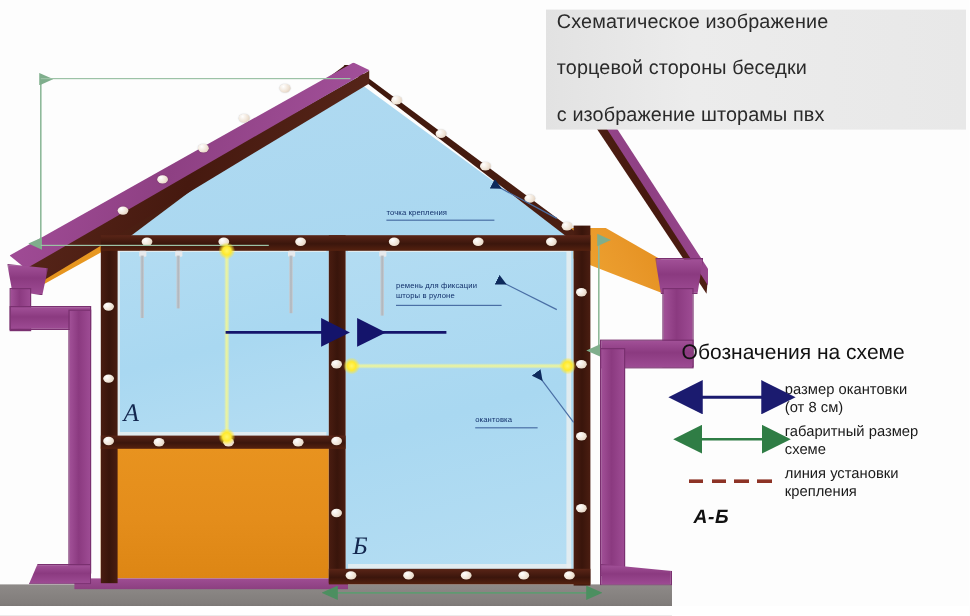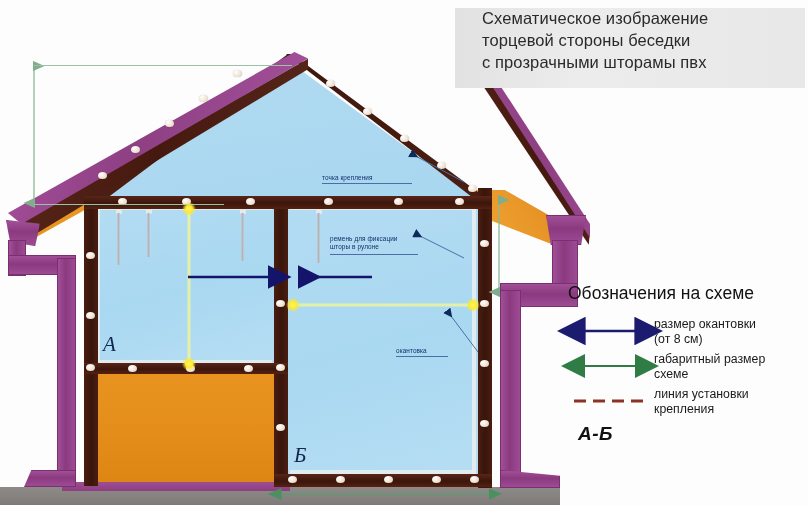--- a/index.html
+++ b/index.html
@@ -3,37 +3,37 @@
 <meta charset="utf-8">
 <style>
   html,body{margin:0;padding:0;background:#fff;}
   body{width:808px;height:513px;position:relative;overflow:hidden;
        font-family:"Liberation Sans",sans-serif;}
 
   #stage{position:absolute;left:0;top:0;width:808px;height:513px;
          background:#fdfdfd;overflow:hidden;}
 
   
-  #title-card{position:absolute;left:455px;top:8px;width:350px;height:80px;
+  #title-card{position:absolute;left:455px;top:8px;width:350px;height:100px;
       background:linear-gradient(90deg,#e2e2e2 0%,#ececec 35%,#e8e8e8 100%);
-      display:flex;flex-direction:column;justify-content:flex-start;
-      padding-left:27px;box-sizing:border-box;}
+      display:flex;flex-direction:column;justify-content:space-between;
+      padding-left:9px;box-sizing:border-box;}
   #title-card div{font-size:16.5px;color:#2a2a2a;line-height:1.33;
       letter-spacing:.1px;white-space:nowrap;}
 
   
   #legend{position:absolute;left:568px;top:283px;width:240px;}
   #legend-title{font-size:17.5px;color:#111;margin-bottom:12px;white-space:nowrap;}
   .leg-row{display:flex;align-items:center;margin-bottom:5px;}
   .leg-sym{width:86px;flex:0 0 86px;height:30px;position:relative;}
   .leg-txt{font-size:12.3px;color:#1a1a1a;line-height:1.18;padding-top:1px;}
 
   .dbl-arrow{position:absolute;left:6px;top:50%;transform:translateY(-50%);
              width:72px;height:12px;}
-  .ab-label{font-size:19px;font-style:italic;font-weight:bold;color:#111;
+  .ab-label{font-size:16px;font-style:italic;font-weight:bold;color:#111;
             position:absolute;left:10px;top:2px;letter-spacing:.5px;}
   .dashrow{position:absolute;left:6px;top:50%;transform:translateY(-50%);
            width:72px;height:3px;
            background:repeating-linear-gradient(90deg,#8d3326 0 12px,transparent 12px 19px);}
 
   
   #ground{position:absolute;left:0;top:487px;width:560px;height:26px;
           background:linear-gradient(180deg,#8e8a88 0%,#817d7b 60%,#6e6a68 100%);}
   #ground-base{position:absolute;left:0;top:505px;width:808px;height:8px;background:#fff;}
 
@@ -322,21 +322,21 @@
     <span>окантовка</span>
   </div>
   <div style="position:absolute;left:396px;top:356px;width:52px;height:1px;background:#4a6fa5;"></div>
 
   <div class="ab-big" style="left:103px;top:332px;">А</div>
   <div class="ab-big" style="left:294px;top:443px;">Б</div>
 
   <div id="title-card">
     <div>Схематическое изображение</div>
     <div>торцевой стороны беседки</div>
-    <div>с прозрачными шторамы пвх</div>
+    <div>с изображение шторамы пвх</div>
   </div>
 
   <div id="legend">
     <div id="legend-title">Обозначения на схеме</div>
 
     <div class="leg-row">
       <div class="leg-sym">
         <svg class="dbl-arrow" viewBox="0 0 72 12">
           <defs>
             <marker id="lg0r" markerWidth="11" markerHeight="11" refX="1" refY="5.5" orient="auto">

